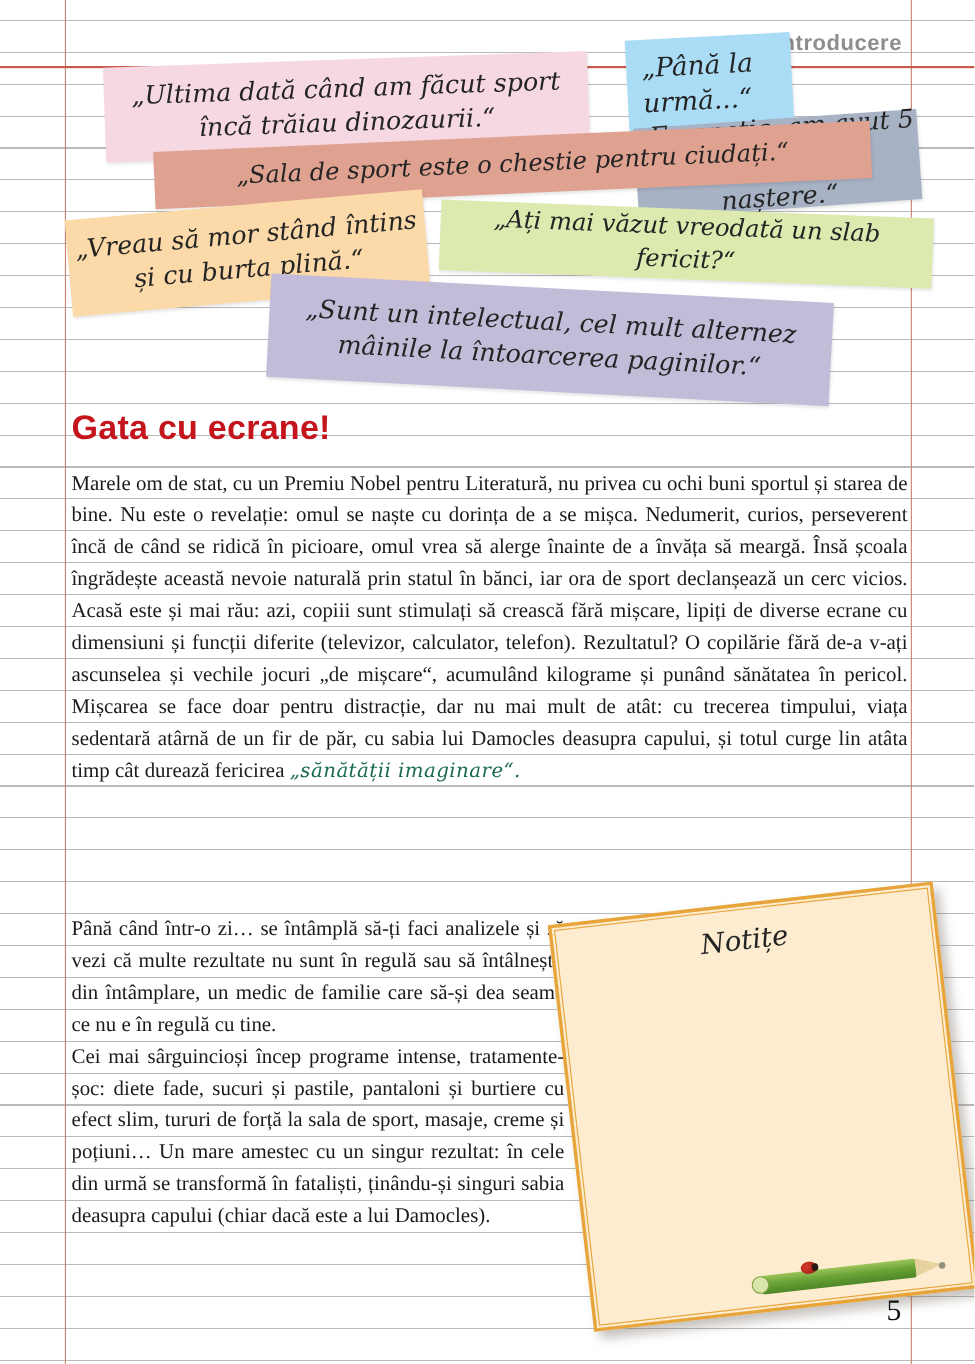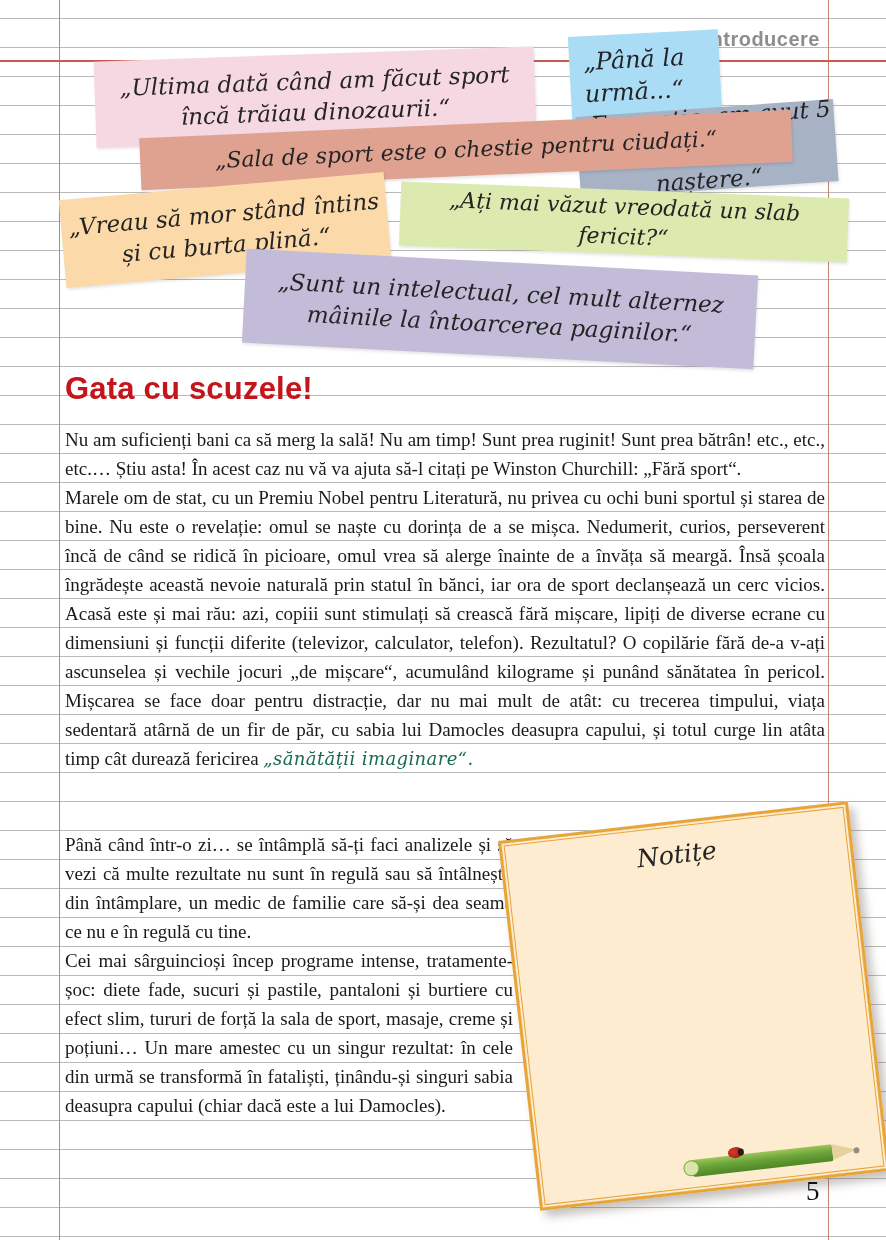--- a/index.html
+++ b/index.html
@@ -131,24 +131,23 @@
 urmă...“</span></div>
   <div class="note note-grayblue"><span>„E genetic, am avut 5
 kilograme la naștere.“</span></div>
   <div class="note note-salmon"><span>„Sala de sport este o chestie pentru ciudați.“</span></div>
   <div class="note note-peach"><span>„Vreau să mor stând întins
 și cu burta plină.“</span></div>
   <div class="note note-green"><span>„Ați mai văzut vreodată un slab fericit?“</span></div>
   <div class="note note-purple"><span>„Sunt un intelectual, cel mult alternez
 mâinile la întoarcerea paginilor.“</span></div>
 
-  <h1 class="page-heading">Gata cu scuzele!</h1>
+  <h1 class="page-heading">Gata cu ecrane!</h1>
 
   <div class="bodyblock block-main">
-    <p>Nu am suficienți bani ca să merg la sală! Nu am timp! Sunt prea ruginit! Sunt prea bătrân! etc., etc., etc.… Știu asta! În acest caz nu vă va ajuta să-l citați pe Winston Churchill: „Fără sport“.</p>
     <p><span>Marele om de stat, cu un Premiu Nobel pentru Literatură, nu privea cu ochi buni sportul și starea de bine. Nu este o revelație: omul se naște cu dorința de a se mișca. Nedumerit, curios, perseverent încă de când se ridică în picioare, omul vrea să alerge înainte de a învăța să meargă. Însă școala îngrădește această nevoie naturală prin statul în bănci, iar ora de sport declanșează un cerc vicios. Acasă este și mai rău: azi, copiii sunt stimulați să crească fără mișcare, lipiți de diverse ecrane cu dimensiuni și funcții diferite (televizor, calculator, telefon). Rezultatul? O copilărie fără de-a v-ați ascunselea și vechile jocuri „de mișcare“, acumulând kilograme și punând sănătatea în pericol. Mișcarea se face doar pentru distracție, dar nu mai mult de atât: cu trecerea timpului, viața sedentară atârnă de un fir de păr, cu sabia lui Damocles deasupra capului, și totul curge lin atâta timp cât durează fericirea </span><span class="highlight-phrase">„sănătății imaginare“.</span></p>
   </div>
 
   <div class="bodyblock block-narrow">
     <p>Până când într-o zi… se întâmplă să-ți faci analizele și să vezi că multe rezultate nu sunt în regulă sau să întâlnești, din întâmplare, un medic de familie care să-și dea seama ce nu e în regulă cu tine.</p>
     <p>Cei mai sârguincioși încep programe intense, tratamente-șoc: diete fade, sucuri și pastile, pantaloni și burtiere cu efect slim, tururi de forță la sala de sport, masaje, creme și poțiuni… Un mare amestec cu un singur rezultat: în cele din urmă se transformă în fataliști, ținându-și singuri sabia deasupra capului (chiar dacă este a lui Damocles).</p>
   </div>
 
   <div class="notes-box">
     <div class="notes-box-title">Notițe</div>

